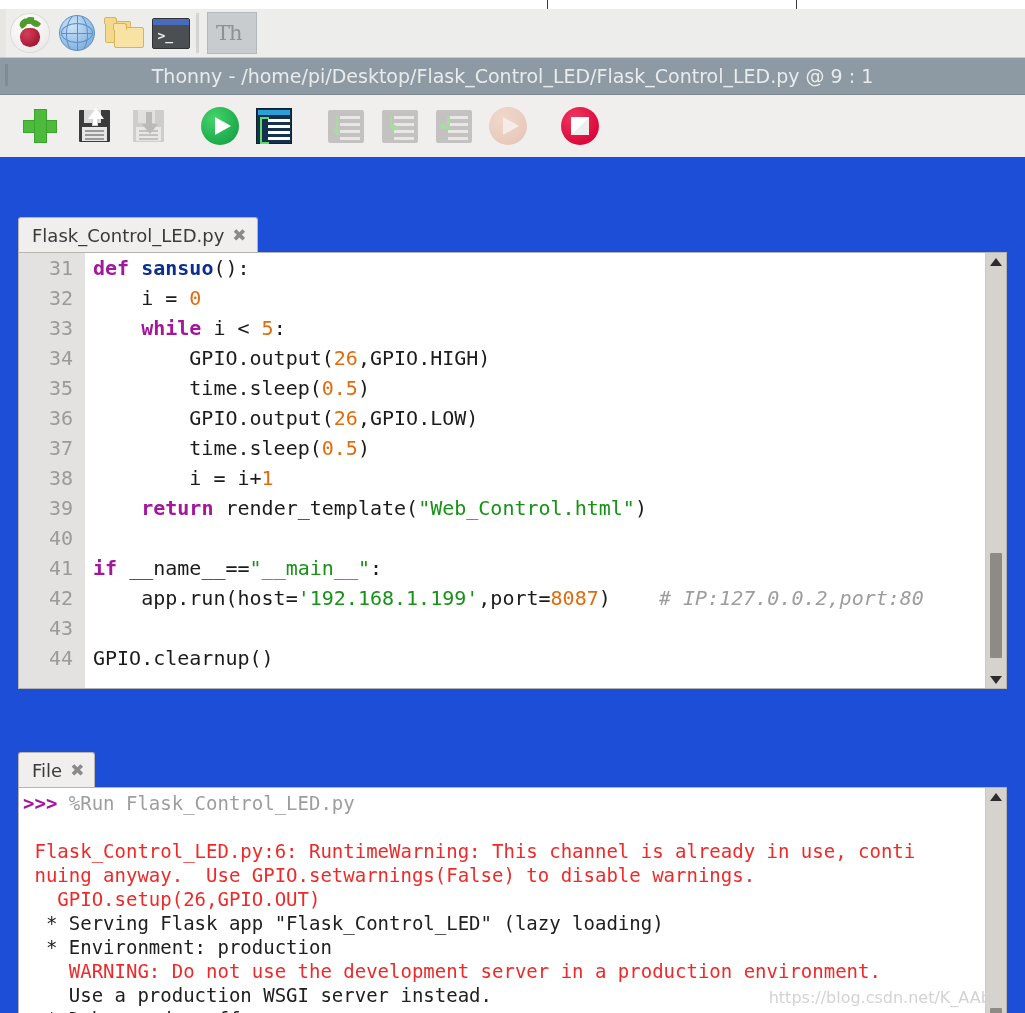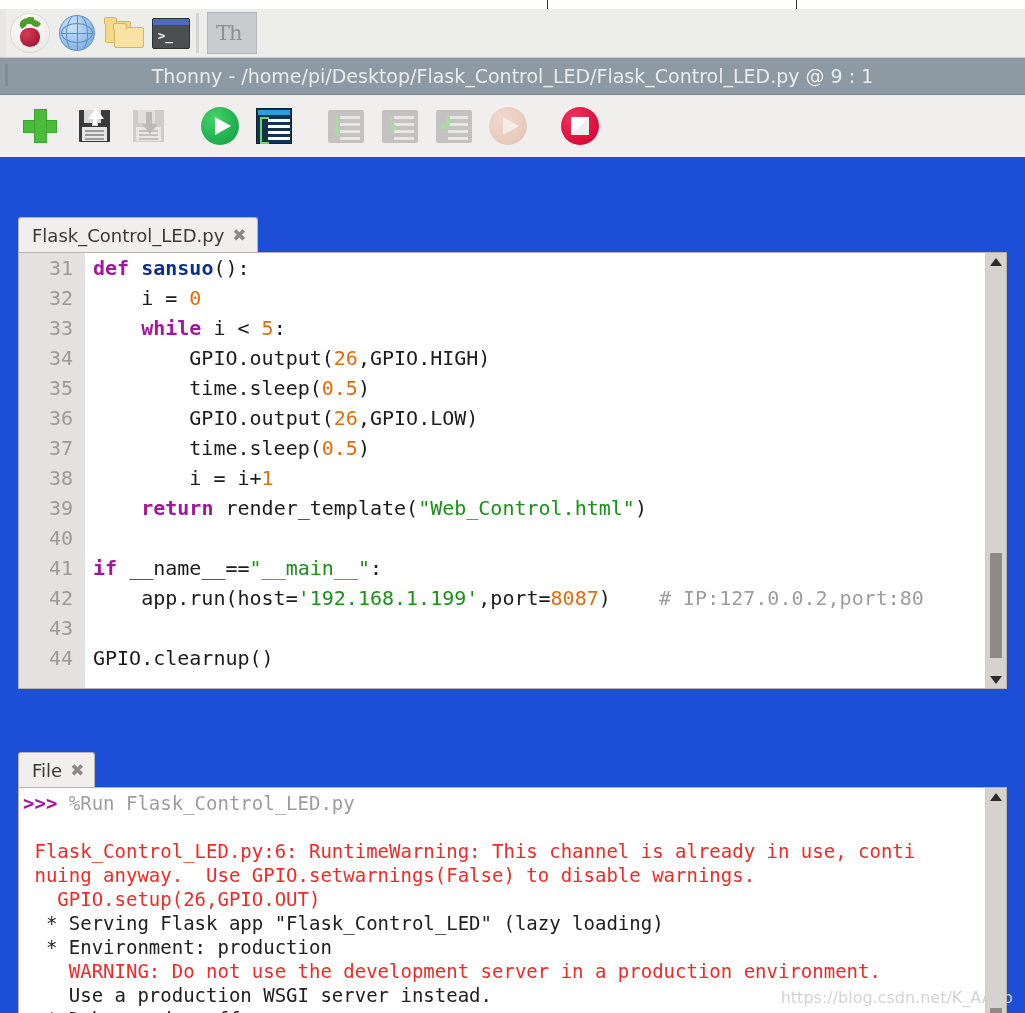--- a/index.html
+++ b/index.html
@@ -488,21 +488,21 @@
     left: 74px; top: 0;
     color: #1b1b1b;
     font-family: "DejaVu Sans Mono", monospace;
     font-size: 20px;
     white-space: pre;
   }
   .kw  { color: #a3179c; font-weight: bold; }
   .fn  { color: #0b2f91; font-weight: bold; }
   .num { color: #e06c0d; }
   .str { color: #179116; }
-  .cmt { color: #9d9d9d; }
+  .cmt { color: #9d9d9d; font-style: italic; }
 
   
   .vscroll {
     position: absolute;
     right: 0; top: 0;
     width: 21px; height: 100%;
     background: #f0eeec;
     border-left: 1px solid #cdcac6;
     box-sizing: border-box;
   }
@@ -551,21 +551,21 @@
   }
   .sl { display: block; height: 24px; white-space: pre; }
   .prompt { color: #a3179c; font-weight: bold; }
   .dim    { color: #9d9d9d; }
   .err    { color: #ed2a2a; }
   .blk    { color: #202020; }
 
   
   .watermark {
     position: absolute;
-    right: 12px; bottom: 6px;
+    right: 24px; bottom: 6px;
     font-family: "DejaVu Sans", sans-serif;
     font-size: 16px;
     color: #d3d3d3;
     white-space: nowrap;
     pointer-events: none;
     z-index: 5;
   }
 </style>
 </head>
 <body>

